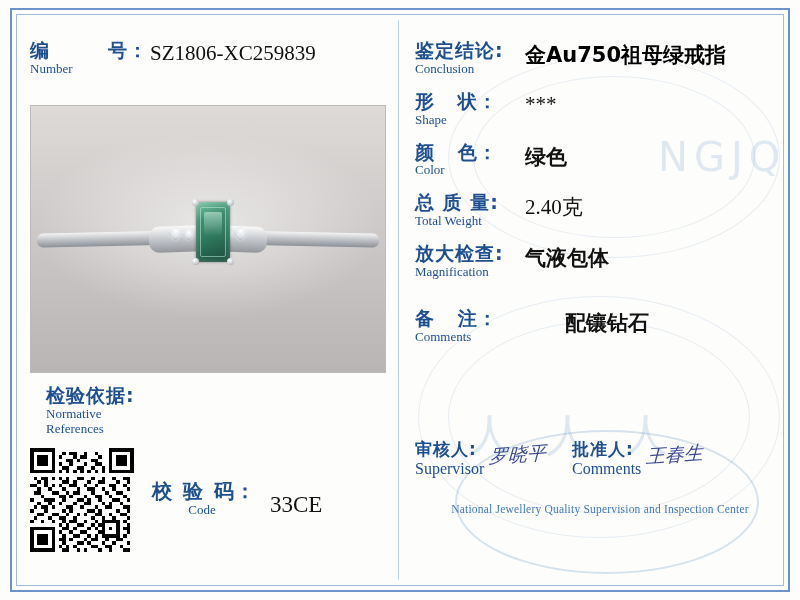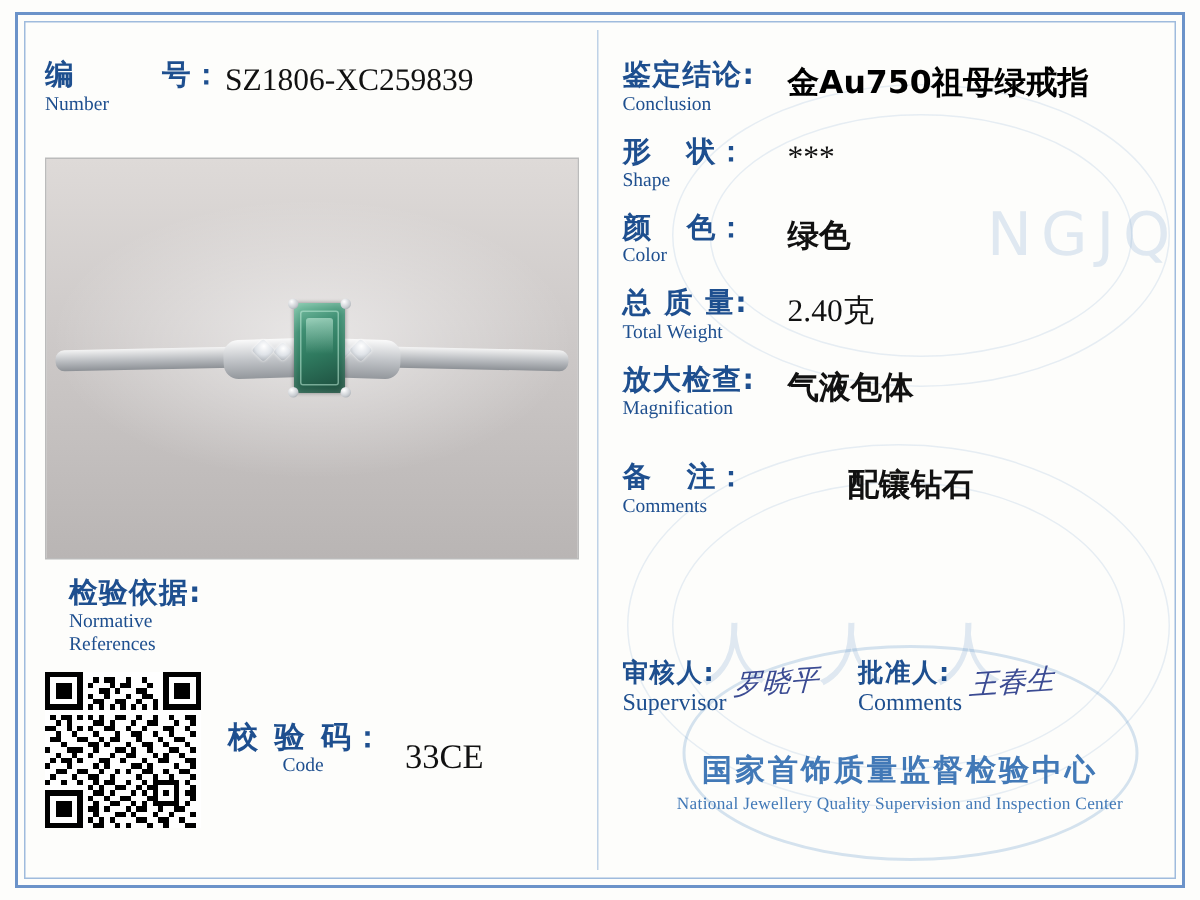--- a/index.html
+++ b/index.html
@@ -692,17 +692,16 @@
     <div class="sig-block sig-approver">
       <div class="label-pair">
         <div class="label-cn">批准人:</div>
         <div class="label-en">Comments</div>
       </div>
       <div class="signature">王春生</div>
     </div>
   </div>
 
   <div class="footer">
-    <div class="footer-cn">国家首饰质量监督检验中心</div>
     <div class="footer-en">National Jewellery Quality Supervision and Inspection Center</div>
   </div>
 
 </div>
 
 </body></html>

